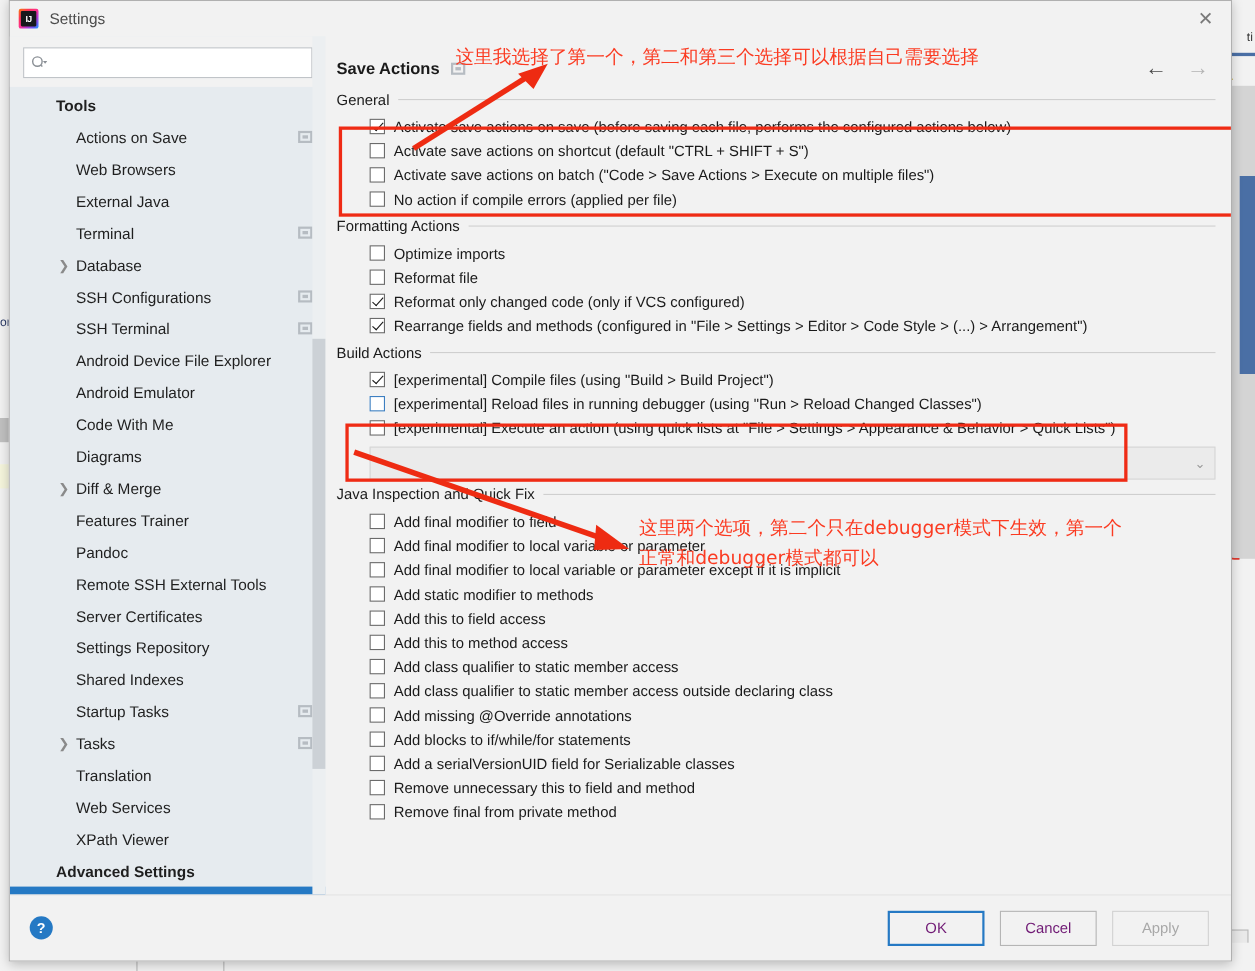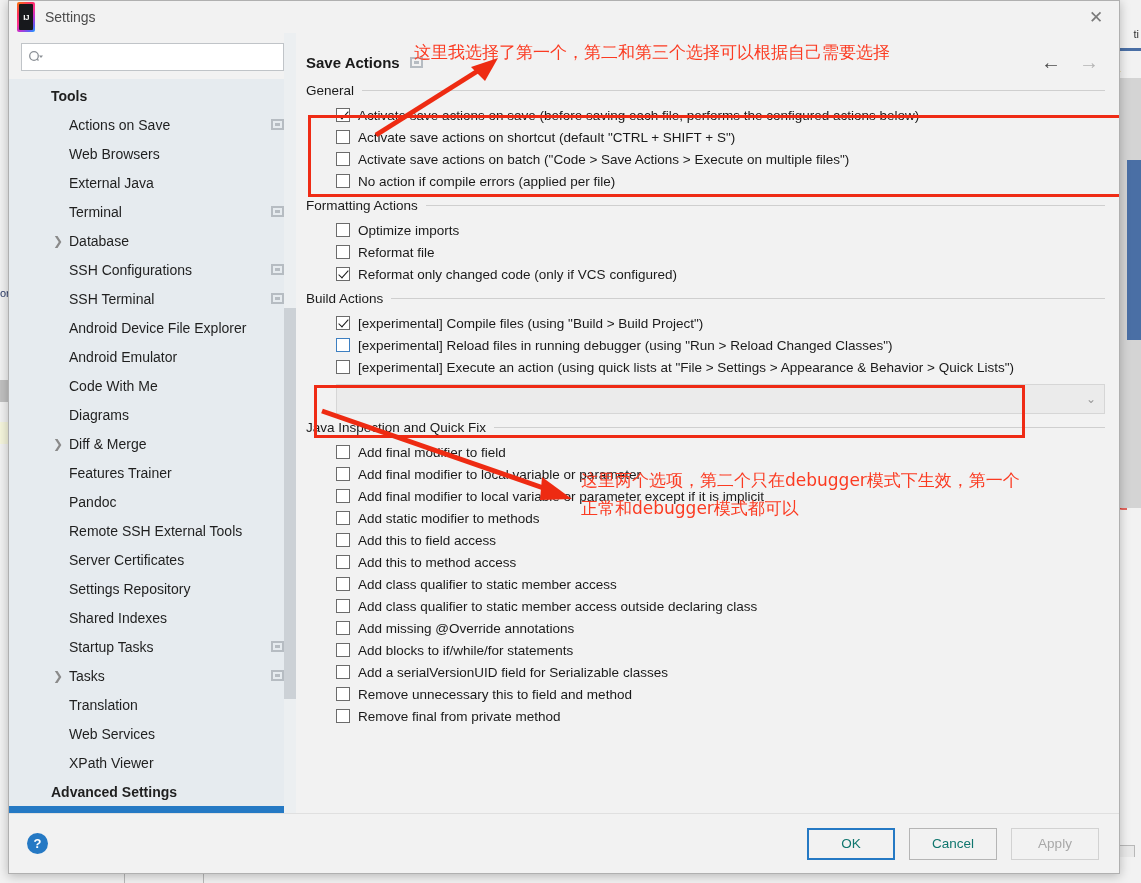--- a/index.html
+++ b/index.html
@@ -35,21 +35,21 @@
     width: 1112px; height: 874px;
     background: #f2f2f2;
     border: 1px solid #b0b0b0;
     box-shadow: 0 2px 10px rgba(0,0,0,0.25);
     display: flex; flex-direction: column;
   }
   .titlebar {
     height: 32px; background: #f2f2f2; display: flex; align-items: center;
     padding: 0 0 0 8px; flex: 0 0 32px; position: relative;
   }
-  .tb-logo { width: 18px; height: 30px; position: relative; margin-right: 10px; flex: 0 0 18px; }
+  .tb-logo { width: 18px; height: 18px; position: relative; margin-right: 10px; flex: 0 0 18px; }
   .tb-logo .sq { position: absolute; inset: 0; border-radius: 2px; background:
       linear-gradient(135deg, #f97a0b 0%, #fe315d 28%, #ff318c 48%, #c032d0 66%, #5a5ef5 86%, #1ea7ff 100%); }
   .tb-logo .inner { position: absolute; left: 2px; top: 2px; right: 2px; bottom: 2px; background: #17181c; border-radius: 1px;
       color: #fff; font-size: 8px; font-weight: bold; display: flex; align-items: center; justify-content: center;
       font-family: "Liberation Sans", sans-serif; letter-spacing: -0.5px; }
   .tb-title { font-size: 14px; color: #4c4c4c; }
   .tb-close { position: absolute; right: 0; top: 0; width: 46px; height: 32px; display: flex; align-items: center; justify-content: center; color: #7a7a7a; font-size: 17px; }
 
   .dlg-body { flex: 1; display: flex; min-height: 0; background: #f2f2f2; }
 
@@ -101,21 +101,21 @@
 
   
   .redbox { position: absolute; border: 3px solid #ef2b15; pointer-events: none; }
   .redtext { position: absolute; color: #fb3b22; font-size: 17px; font-family: "DejaVu Sans", sans-serif; white-space: nowrap; line-height: 26px; }
   .redsvg { position: absolute; pointer-events: none; }
 
   
   .footer { height: 60px; flex: 0 0 60px; background: #f2f2f2; display: flex; align-items: center; padding: 0 20px 0 18px; border-top: 1px solid #e0e0e0; }
   .help-btn { width: 21px; height: 21px; border-radius: 50%; background: #2579c4; color: #fff; font-size: 13px; display: flex; align-items: center; justify-content: center; font-weight: bold; }
   .btns { margin-left: auto; display: flex; gap: 14px; }
-  .btn { min-width: 88px; height: 32px; display: flex; align-items: center; justify-content: center; font-size: 13.5px; background: #f2f2f2; border: 1px solid #b5b5b5; color: #0f766e; }
+  .btn { min-width: 88px; height: 32px; display: flex; align-items: center; justify-content: center; font-size: 13.5px; background: #f2f2f2; border: 1px solid #b5b5b5; color: #701a75; }
   .btn.default { border: 2px solid #2579c4; }
   .btn.disabled { color: #a8a8a8; border-color: #d2d2d2; }
 </style>
 </head>
 <body>
 
 <div id="bg-ide">
   <div class="bg-left-strip"></div>
   <div class="bg-left-text">or</div>
   <div class="bg-left-grey"></div>
@@ -328,20 +328,24 @@
                 <span>Optimize imports</span>
               </div>
               <div class="cb-row">
                 <span class="cb"></span>
                 <span>Reformat file</span>
               </div>
               <div class="cb-row">
                 <span class="cb checked"></span>
                 <span>Reformat only changed code (only if VCS configured)</span>
               </div>
+              <div class="cb-row">
+                <span class="cb checked"></span>
+                <span>Rearrange fields and methods (configured in "File &gt; Settings &gt; Editor &gt; Code Style &gt; (...) &gt; Arrangement")</span>
+              </div>
             </div>
           </div>
           <div class="section">
             <div class="sec-head">
               <span>Build Actions</span>
               <span class="line"></span>
             </div>
             <div class="cb-list">
               <div class="cb-row">
                 <span class="cb checked"></span>

